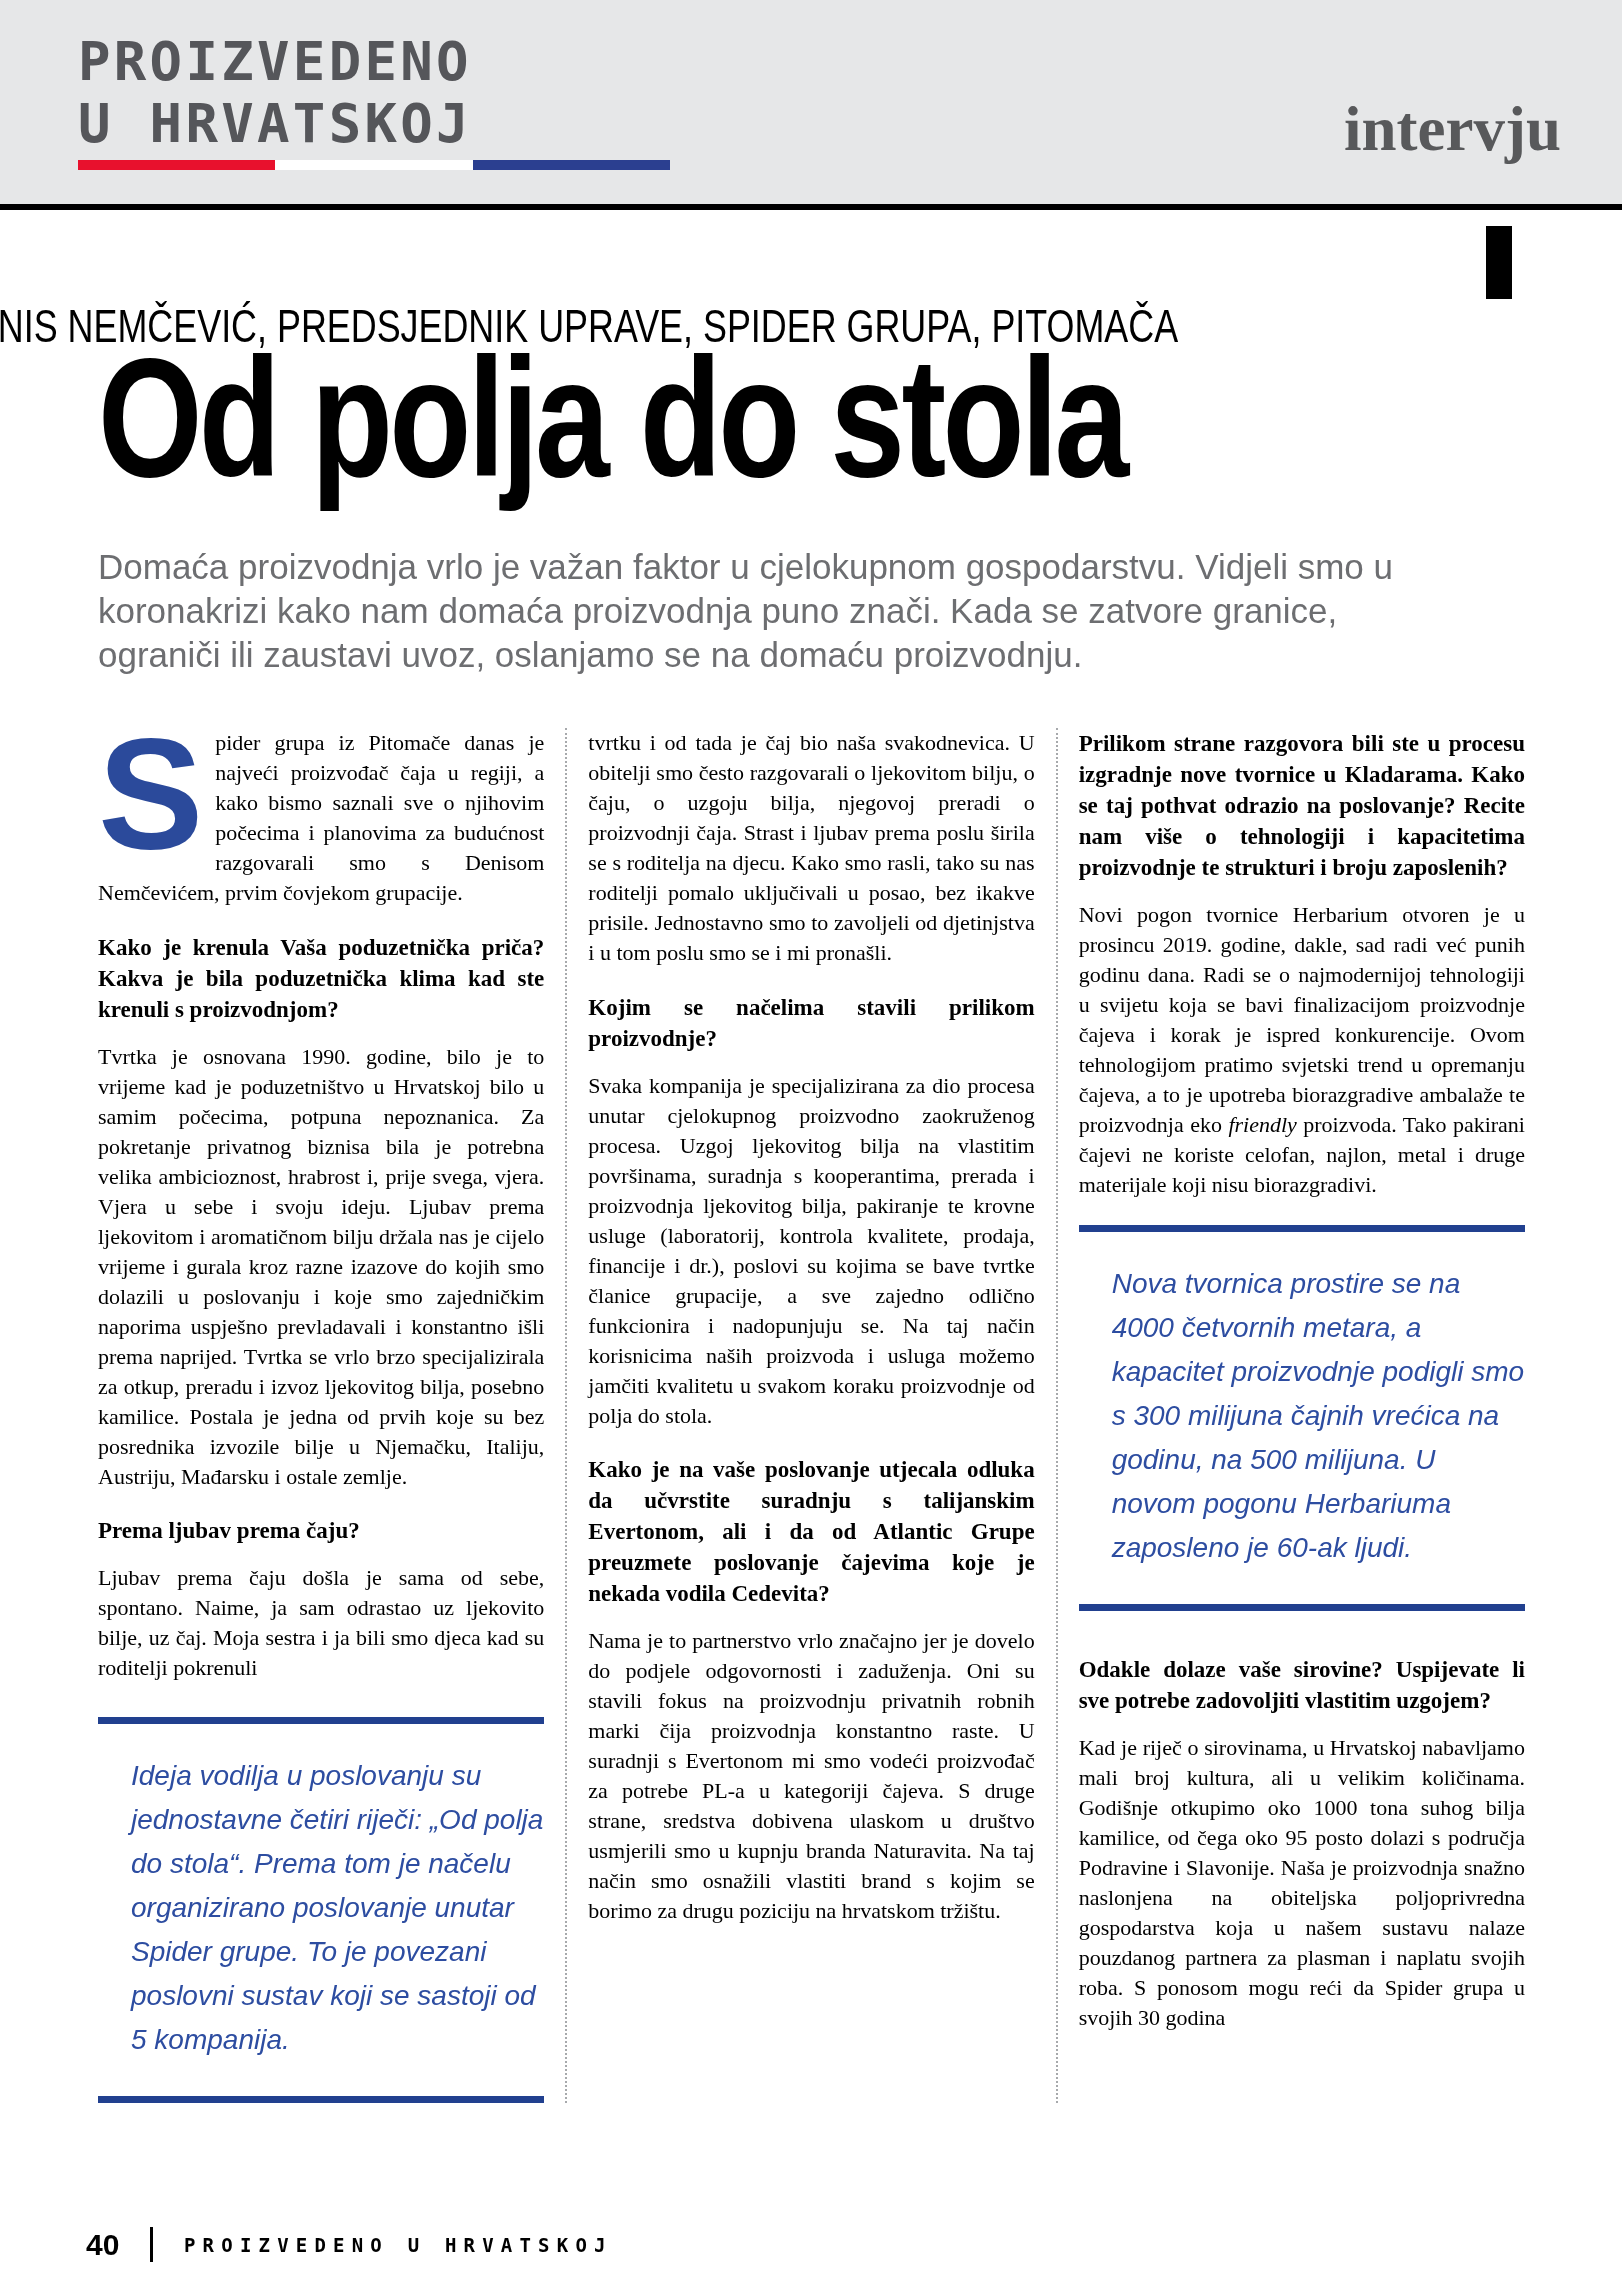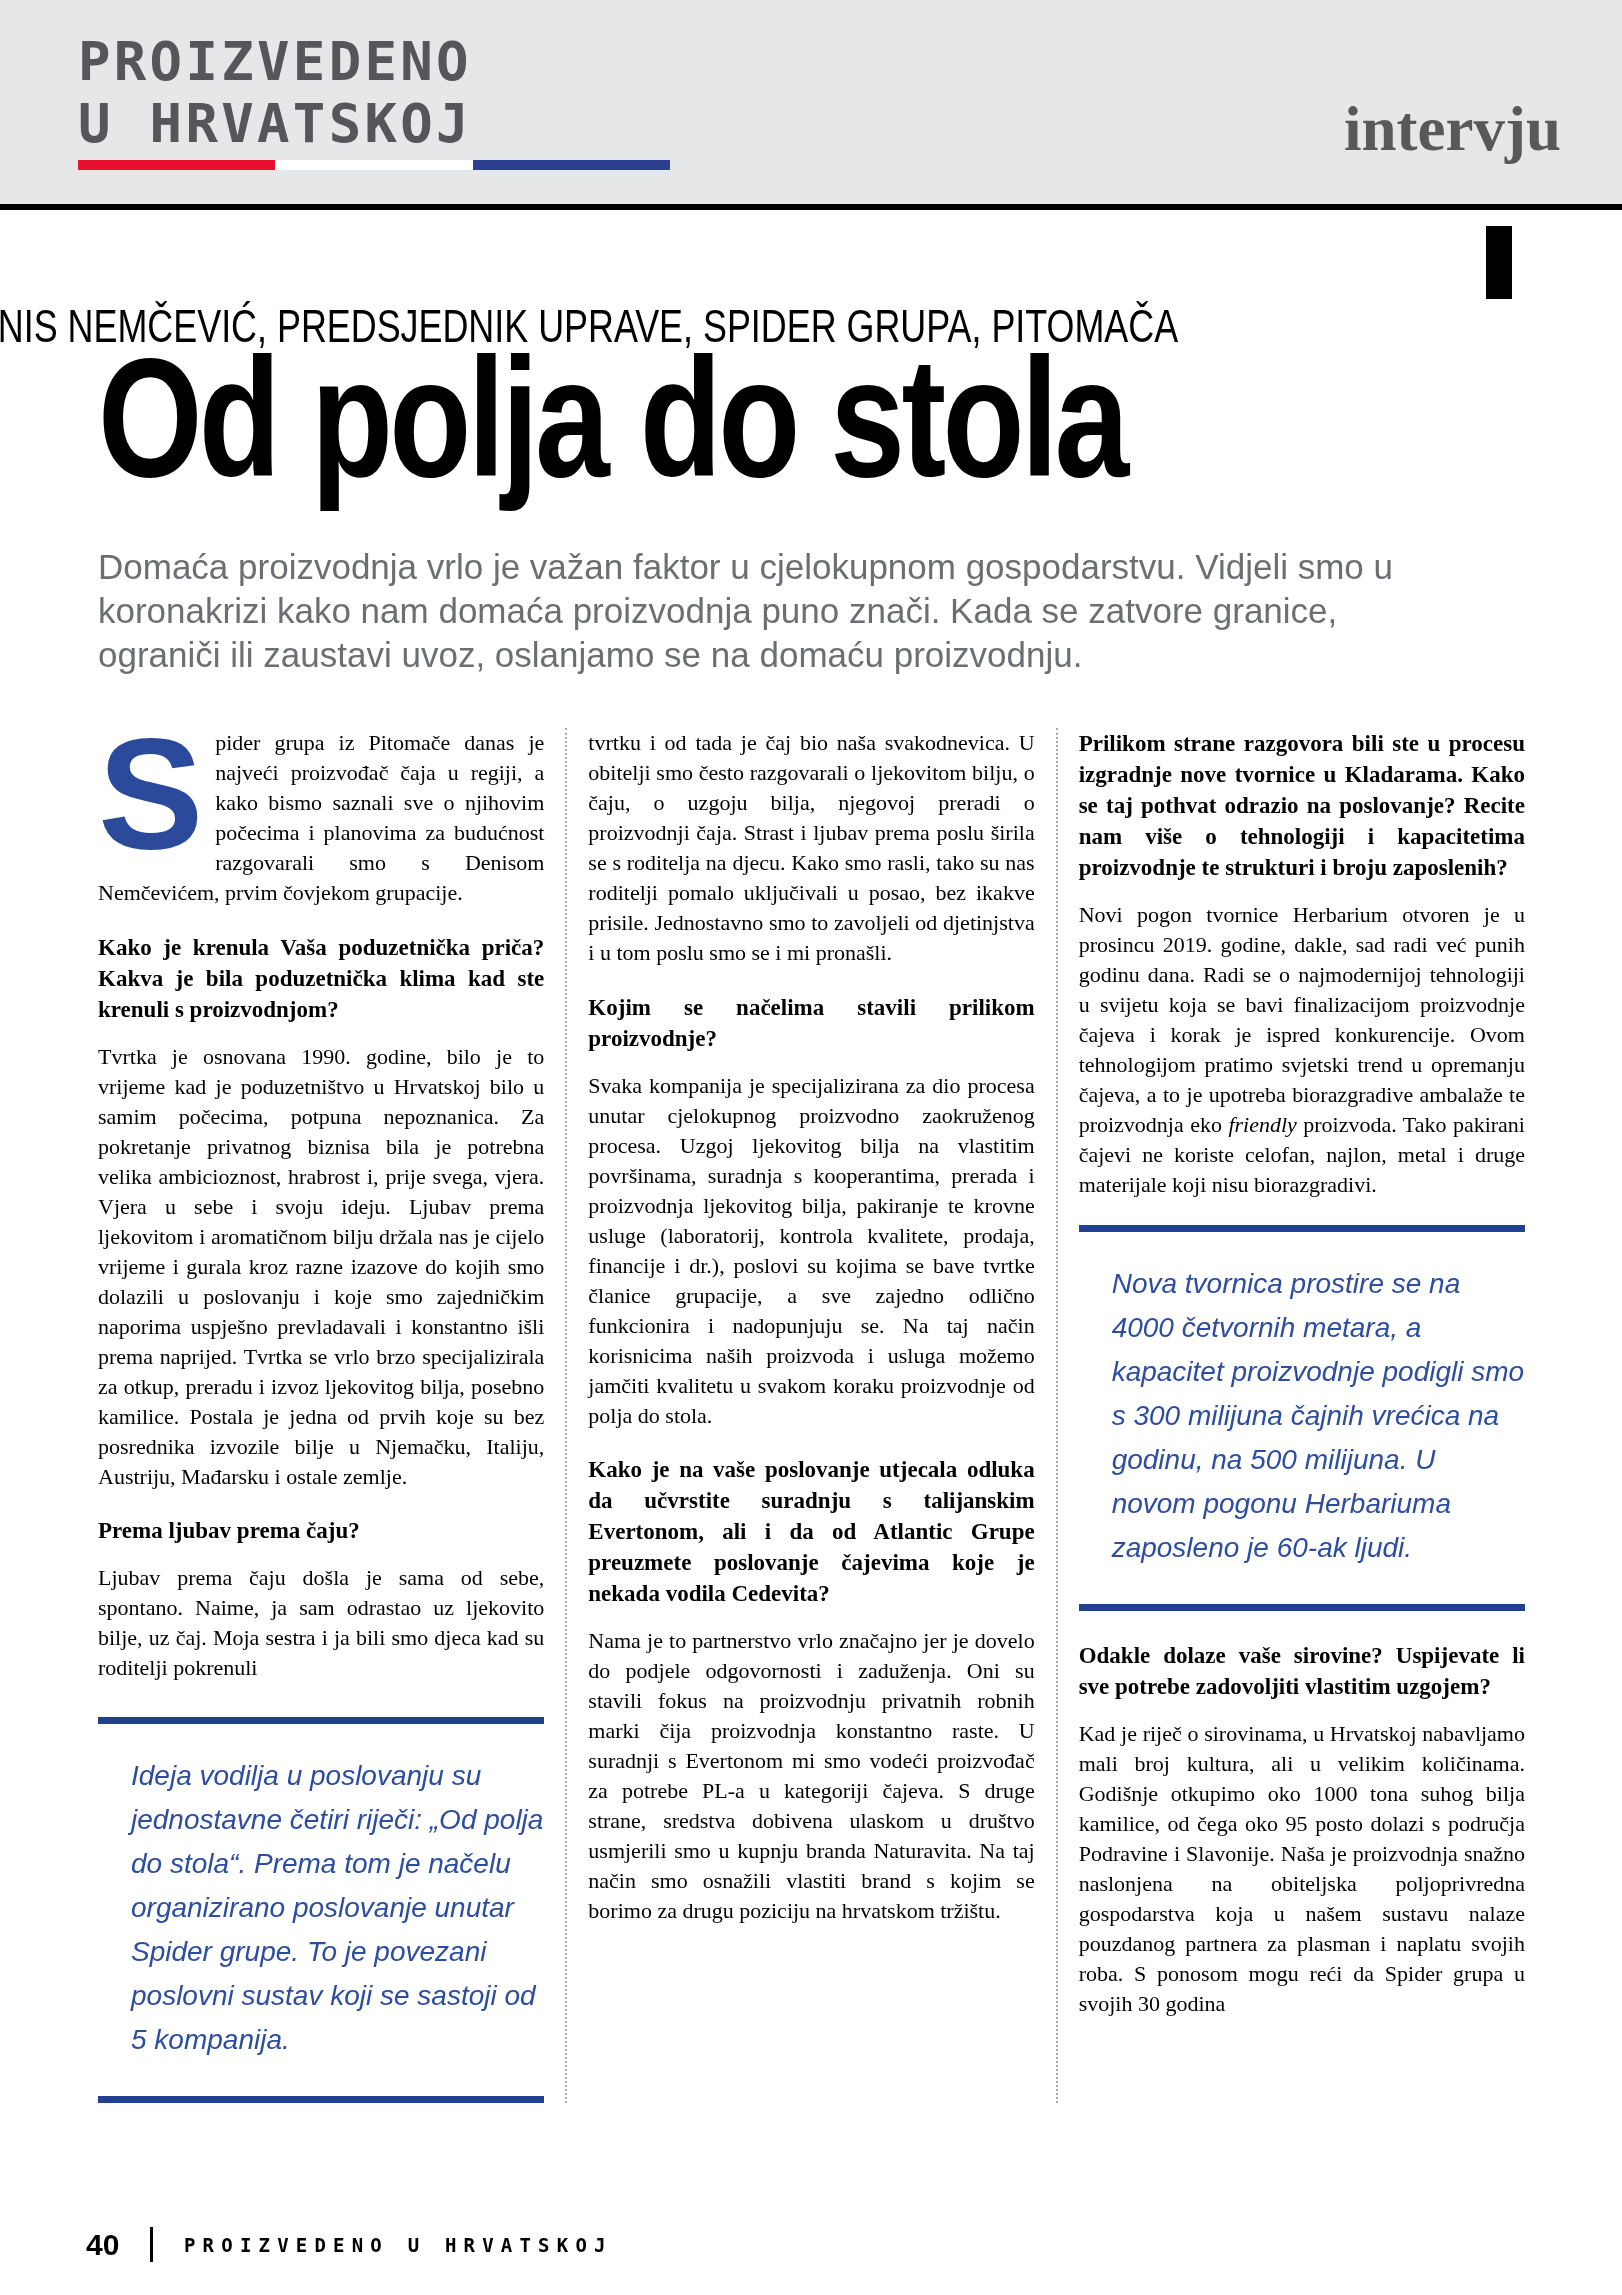--- a/index.html
+++ b/index.html
@@ -110,21 +110,21 @@
         <p class="body">tvrtku i od tada je čaj bio naša svakodnevica. U obitelji smo često razgovarali o ljekovitom bilju, o čaju, o uzgoju bilja, njegovoj preradi o proizvodnji čaja. Strast i ljubav prema poslu širila se s roditelja na djecu. Kako smo rasli, tako su nas roditelji pomalo uključivali u posao, bez ikakve prisile. Jednostavno smo to zavoljeli od djetinjstva i u tom poslu smo se i mi pronašli.</p>
         <p class="q">Kojim se načelima stavili prilikom proizvodnje?</p>
         <p class="body">Svaka kompanija je specijalizirana za dio procesa unutar cjelokupnog proizvodno zaokruženog procesa. Uzgoj ljekovitog bilja na vlastitim površinama, suradnja s kooperantima, prerada i proizvodnja ljekovitog bilja, pakiranje te krovne usluge (laboratorij, kontrola kvalitete, prodaja, financije i dr.), poslovi su kojima se bave tvrtke članice grupacije, a sve zajedno odlično funkcionira i nadopunjuju se. Na taj način korisnicima naših proizvoda i usluga možemo jamčiti kvalitetu u svakom koraku proizvodnje od polja do stola.</p>
         <p class="q">Kako je na vaše poslovanje utjecala odluka da učvrstite suradnju s talijanskim Evertonom, ali i da od Atlantic Grupe preuzmete poslovanje čajevima koje je nekada vodila Cedevita?</p>
         <p class="body">Nama je to partnerstvo vrlo značajno jer je dovelo do podjele odgovornosti i zaduženja. Oni su stavili fokus na proizvodnju privatnih robnih marki čija proizvodnja konstantno raste. U suradnji s Evertonom mi smo vodeći proizvođač za potrebe PL-a u kategoriji čajeva. S druge strane, sredstva dobivena ulaskom u društvo usmjerili smo u kupnju branda Naturavita. Na taj način smo osnažili vlastiti brand s kojim se borimo za drugu poziciju na hrvatskom tržištu.</p>
       </div>
 
       <div class="col">
         <p class="q first">Prilikom strane razgovora bili ste u procesu izgradnje nove tvornice u Kladarama. Kako se taj pothvat odrazio na poslovanje? Recite nam više o tehnologiji i kapacitetima proizvodnje te strukturi i broju zaposlenih?</p>
         <p class="body"><span>Novi pogon tvornice Herbarium otvoren je u prosincu 2019. godine, dakle, sad radi već punih godinu dana. Radi se o najmodernijoj tehnologiji u svijetu koja se bavi finalizacijom proizvodnje čajeva i korak je ispred konkurencije. Ovom tehnologijom pratimo svjetski trend u opremanju čajeva, a to je upotreba biorazgradive ambalaže te proizvodnja eko </span><em>friendly</em><span> proizvoda. Tako pakirani čajevi ne koriste celofan, najlon, metal i druge materijale koji nisu biorazgradivi.</span></p>
-        <div class="pullquote" style="margin-top:25px; margin-bottom:29px;">
+        <div class="pullquote" style="margin-top:25px; margin-bottom:43px;">
           <p>Nova tvornica prostire se na 4000 četvornih metara, a kapacitet proizvodnje podigli smo s 300 milijuna čajnih vrećica na godinu, na 500 milijuna. U novom pogonu Herbariuma zaposleno je 60-ak ljudi.</p>
         </div>
         <p class="q">Odakle dolaze vaše sirovine? Uspijevate li sve potrebe zadovoljiti vlastitim uzgojem?</p>
         <p class="body">Kad je riječ o sirovinama, u Hrvatskoj nabavljamo mali broj kultura, ali u velikim količinama. Godišnje otkupimo oko 1000 tona suhog bilja kamilice, od čega oko 95 posto dolazi s područja Podravine i Slavonije. Naša je proizvodnja snažno naslonjena na obiteljska poljoprivredna gospodarstva koja u našem sustavu nalaze pouzdanog partnera za plasman i naplatu svojih roba. S ponosom mogu reći da Spider grupa u svojih 30 godina</p>
       </div>
 
     </div>
   </div>
 
   <footer class="footer">

